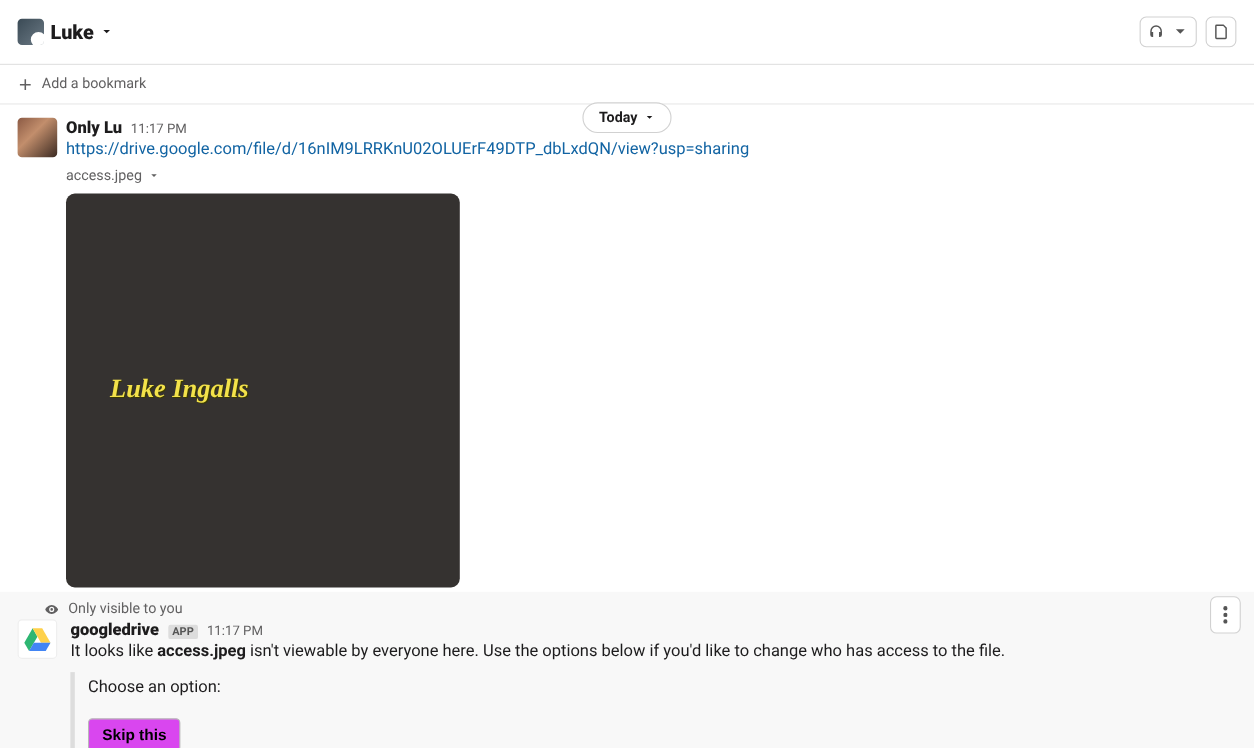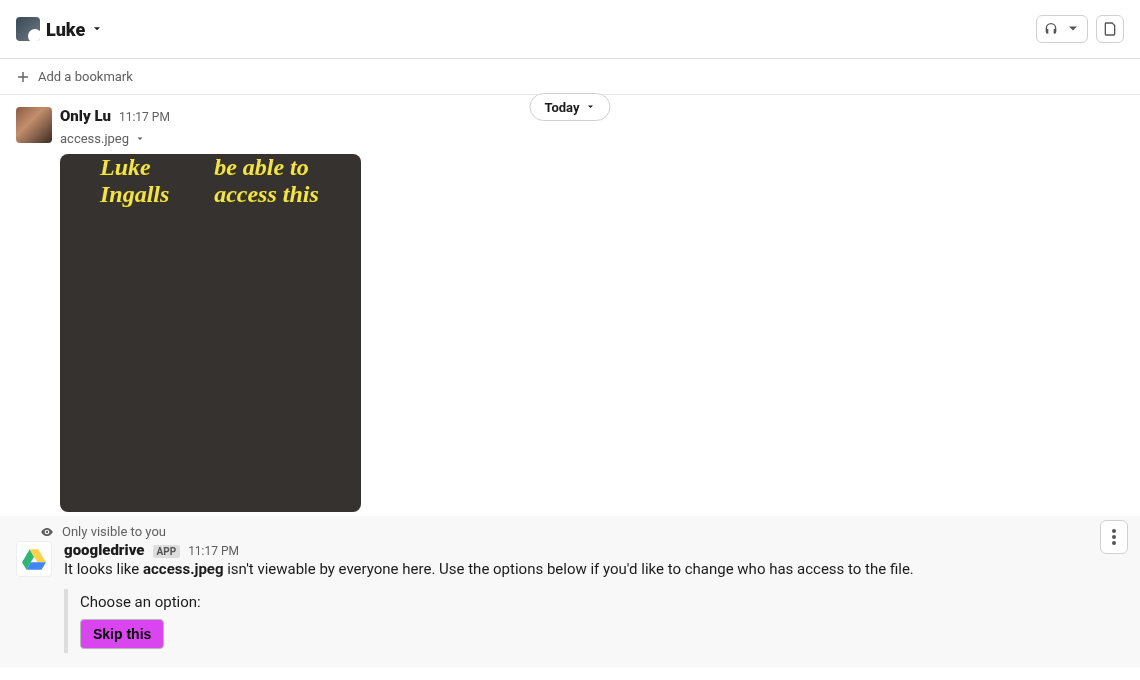--- a/index.html
+++ b/index.html
@@ -136,24 +136,24 @@
     margin-top:6px;
     color: var(--text-muted);
     font-size:13px;
     cursor:pointer;
   }
   .file-label svg{ width:10px;height:10px; fill:#616061;}
 
   
   .image-preview {
     margin-top:8px;
-    width: 301px; height:358px;
+    width: 358px; height:358px;
     background:#353230;
     border-radius:8px;
-    display:flex; flex-direction:row; justify-content:center;
+    display:flex; flex-direction:column; justify-content:center;
     padding-left: 40px;
     gap: 24px;
     cursor:pointer;
   }
   .image-preview .line {
     font-family: Georgia, "Times New Roman", serif;
     font-style: italic;
     font-weight:700;
     font-size: 24px;
     color:#f3e24a;
@@ -181,21 +181,21 @@
     background:#fff; display:flex; align-items:center; justify-content:center;
     cursor:pointer;
   }
   .overflow-btn svg{width:4px; fill:#555;}
 
   .attachment-block {
     margin-top:8px;
     border-left: 4px solid #ddd;
     padding: 4px 0 4px 12px;
   }
-  .attachment-title { font-size:15px; margin-bottom:8px;}
+  .attachment-title { font-size:15px; margin-bottom:20px;}
   .attachment-actions { display:flex; gap:10px; align-items:center;}
   .select-box {
     width: 172px; height:30px;
     border:1px solid #b9b9b9; border-radius:4px; background:#fff;
     display:flex; align-items:center; justify-content:space-between;
     padding:0 10px; font-size:13px; color:#888; cursor:pointer;
   }
   .select-box svg{width:10px;height:10px; fill:#666;}
   .skip-btn {
     height:30px; padding:0 12px;
@@ -252,29 +252,31 @@
     </svg>
 </div>
 
 <div class="msg" style="padding-top:12px;">
   <div class="avatar eric"></div>
   <div class="msg-body">
     <div class="msg-head">
       <span class="msg-author">Only Lu</span>
       <span class="timestamp">11:17 PM</span>
     </div>
+    <div class="msg-text">
+      <a href="#" class="link">https://drive.google.com/file/d/16nIM9LRRKnU02OLUErF49DTP_dbLxdQN/view?usp=sharing</a>
+    </div>
     <div class="file-label">
       <span>access.jpeg</span>
       <svg viewBox="0 0 20 20">
           <path d="M5 7l5 5 5-5z"></path>
         </svg>
     </div>
     <div class="image-preview">
       <div class="line">Luke Ingalls</div>
-      <div class="line">be able to access this</div>
     </div>
   </div>
 </div>
 
 <div class="ephemeral">
   <div class="overflow-btn">
     <svg viewBox="0 0 4 16">
         <circle cx="2" cy="2" r="2"></circle>
         <circle cx="2" cy="8" r="2"></circle>
         <circle cx="2" cy="14" r="2"></circle>

